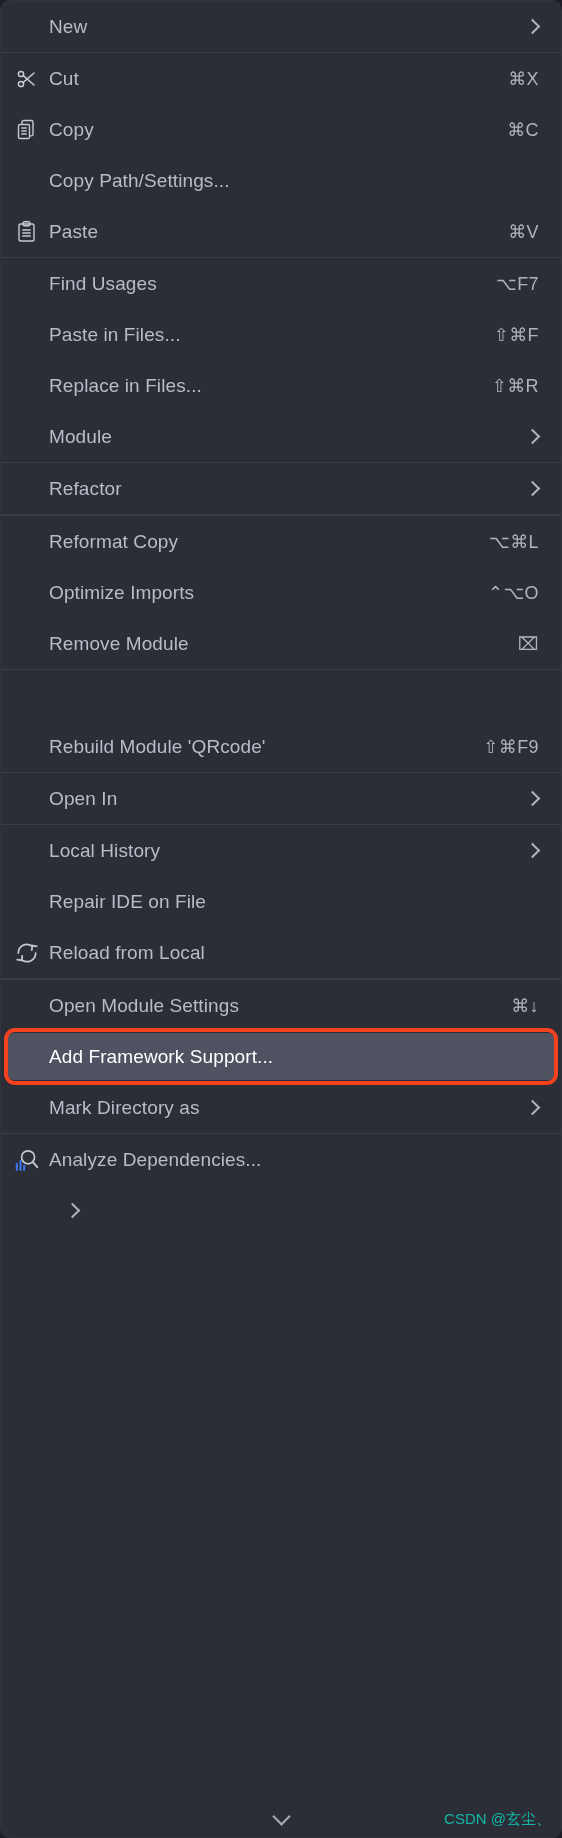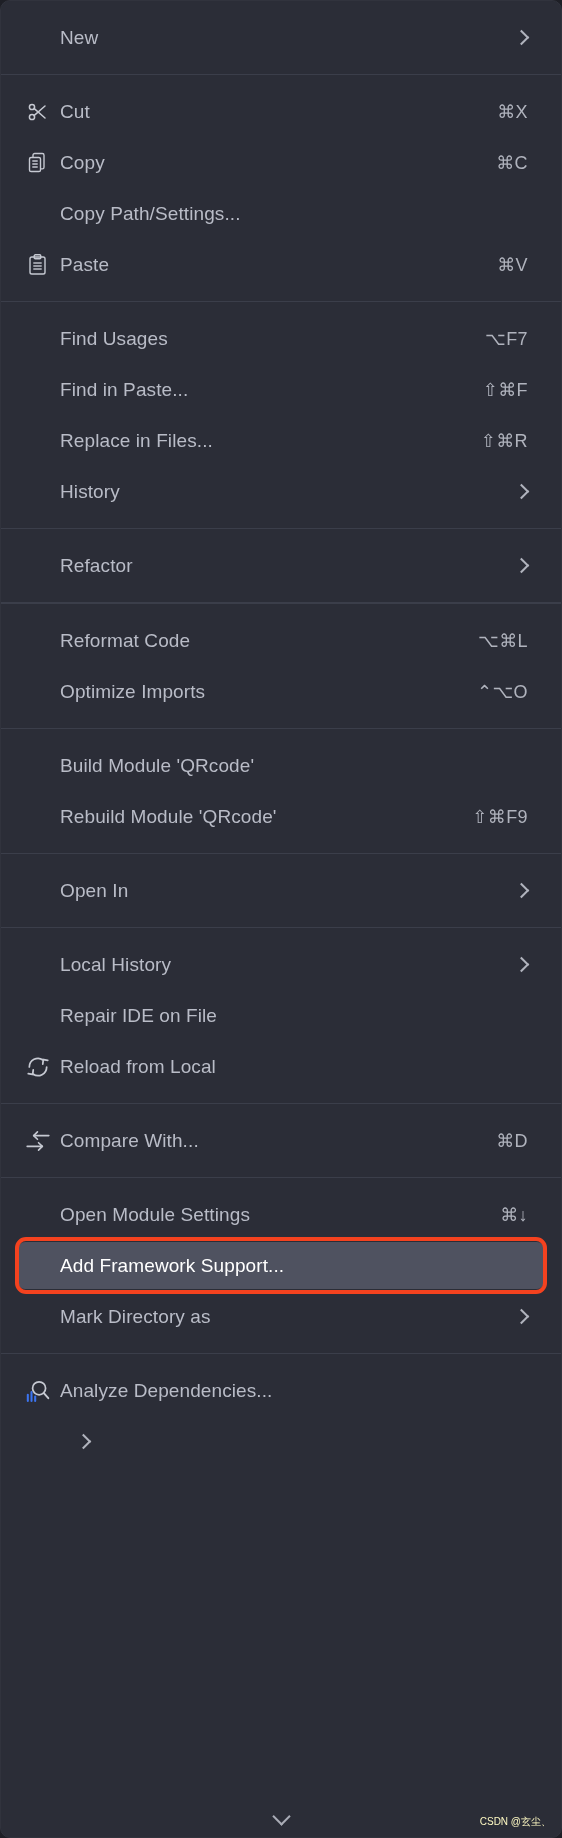--- a/index.html
+++ b/index.html
@@ -14,21 +14,21 @@
     position: relative;
     width: 562px;
     height: 1838px;
     background: #2b2d37;
     border-radius: 10px;
     overflow: hidden;
     box-sizing: border-box;
     border: 1px solid #31333d;
   }
   .group {
-    padding: 11px;
+    padding: 0;
   }
   .sep {
     height: 1px;
     background: #3b3e4a;
     margin: 0;
   }
   .item {
     position: relative;
     height: 51px;
     display: flex;
@@ -124,22 +124,22 @@
     width: 11px;
     height: 11px;
     border-right: 2px solid #a9acb6;
     border-bottom: 2px solid #a9acb6;
     transform: rotate(45deg);
   }
   .watermark {
     position: absolute;
     right: 10px;
     bottom: 8px;
-    font-size: 10px;
-    color: #fef9c3;
+    font-size: 15px;
+    color: #14b8a6;
     z-index: 6;
     white-space: nowrap;
   }
   svg { display: block; }
 </style>
 </head>
 <body>
 
 <div id="menu">
     <div class="group">
@@ -196,61 +196,65 @@
     </div>
     <div class="sep"></div>
     <div class="group">
       <div class="item">
         <div class="icon-slot"></div>
         <div class="label">Find Usages</div>
         <div class="shortcut">⌥F7</div>
       </div>
       <div class="item">
         <div class="icon-slot"></div>
-        <div class="label">Find in Paste...</div>
+        <div class="label">Paste in Files...</div>
         <div class="shortcut">⇧⌘F</div>
       </div>
       <div class="item">
         <div class="icon-slot"></div>
         <div class="label">Replace in Files...</div>
         <div class="shortcut">⇧⌘R</div>
       </div>
       <div class="item">
         <div class="icon-slot"></div>
-        <div class="label">History</div>
+        <div class="label">Module</div>
         <div class="chev"></div>
       </div>
     </div>
     <div class="sep"></div>
     <div class="group">
       <div class="item">
         <div class="icon-slot"></div>
         <div class="label">Refactor</div>
         <div class="chev"></div>
       </div>
     </div>
     <div class="sep"></div>
     <div class="sep"></div>
     <div class="group">
       <div class="item">
         <div class="icon-slot"></div>
-        <div class="label">Reformat Code</div>
+        <div class="label">Reformat Copy</div>
         <div class="shortcut">⌥⌘L</div>
       </div>
       <div class="item">
         <div class="icon-slot"></div>
         <div class="label">Optimize Imports</div>
         <div class="shortcut">⌃⌥O</div>
       </div>
-    </div>
-    <div class="sep"></div>
-    <div class="group">
-      <div class="item">
-        <div class="icon-slot"></div>
-        <div class="label">Build Module 'QRcode'</div>
+      <div class="item">
+        <div class="icon-slot"></div>
+        <div class="label">Remove Module</div>
+        <div class="shortcut">⌧</div>
+      </div>
+    </div>
+    <div class="sep"></div>
+    <div class="group">
+      <div class="item">
+        <div class="icon-slot"></div>
       </div>
       <div class="item">
         <div class="icon-slot"></div>
         <div class="label">Rebuild Module 'QRcode'</div>
         <div class="shortcut">⇧⌘F9</div>
       </div>
     </div>
     <div class="sep"></div>
     <div class="group">
       <div class="item">
@@ -276,34 +280,20 @@
             <path d="M20 12a8 8 0 0 1-12.6 6.5"></path>
             <path d="M4 12a8 8 0 0 1 12.6-6.5"></path>
             <polyline points="7.6,14.6 7.1,18.9 3,18.2"></polyline>
             <polyline points="16.4,9.4 16.9,5.1 21,5.8"></polyline>
           </svg>
         </div>
         <div class="label">Reload from Local</div>
       </div>
     </div>
     <div class="sep"></div>
-    <div class="group">
-      <div class="item">
-        <div class="icon-slot">
-          <svg width="26" height="26" viewBox="0 0 24 24" fill="none" stroke="#c6c9d2" stroke-width="1.5" stroke-linecap="round" stroke-linejoin="round">
-            <line x1="2" y1="17" x2="16" y2="17"></line>
-            <polyline points="12.5,13.6 16,17 12.5,20.4"></polyline>
-            <line x1="22" y1="7" x2="8" y2="7"></line>
-            <polyline points="11.5,3.6 8,7 11.5,10.4"></polyline>
-          </svg>
-        </div>
-        <div class="label">Compare With...</div>
-        <div class="shortcut">⌘D</div>
-      </div>
-    </div>
     <div class="sep"></div>
     <div class="group">
       <div class="item">
         <div class="icon-slot"></div>
         <div class="label">Open Module Settings</div>
         <div class="shortcut">⌘↓</div>
       </div>
       <div class="sel-wrap">
         <div class="sel-bg"></div>
         <div class="item selected">

